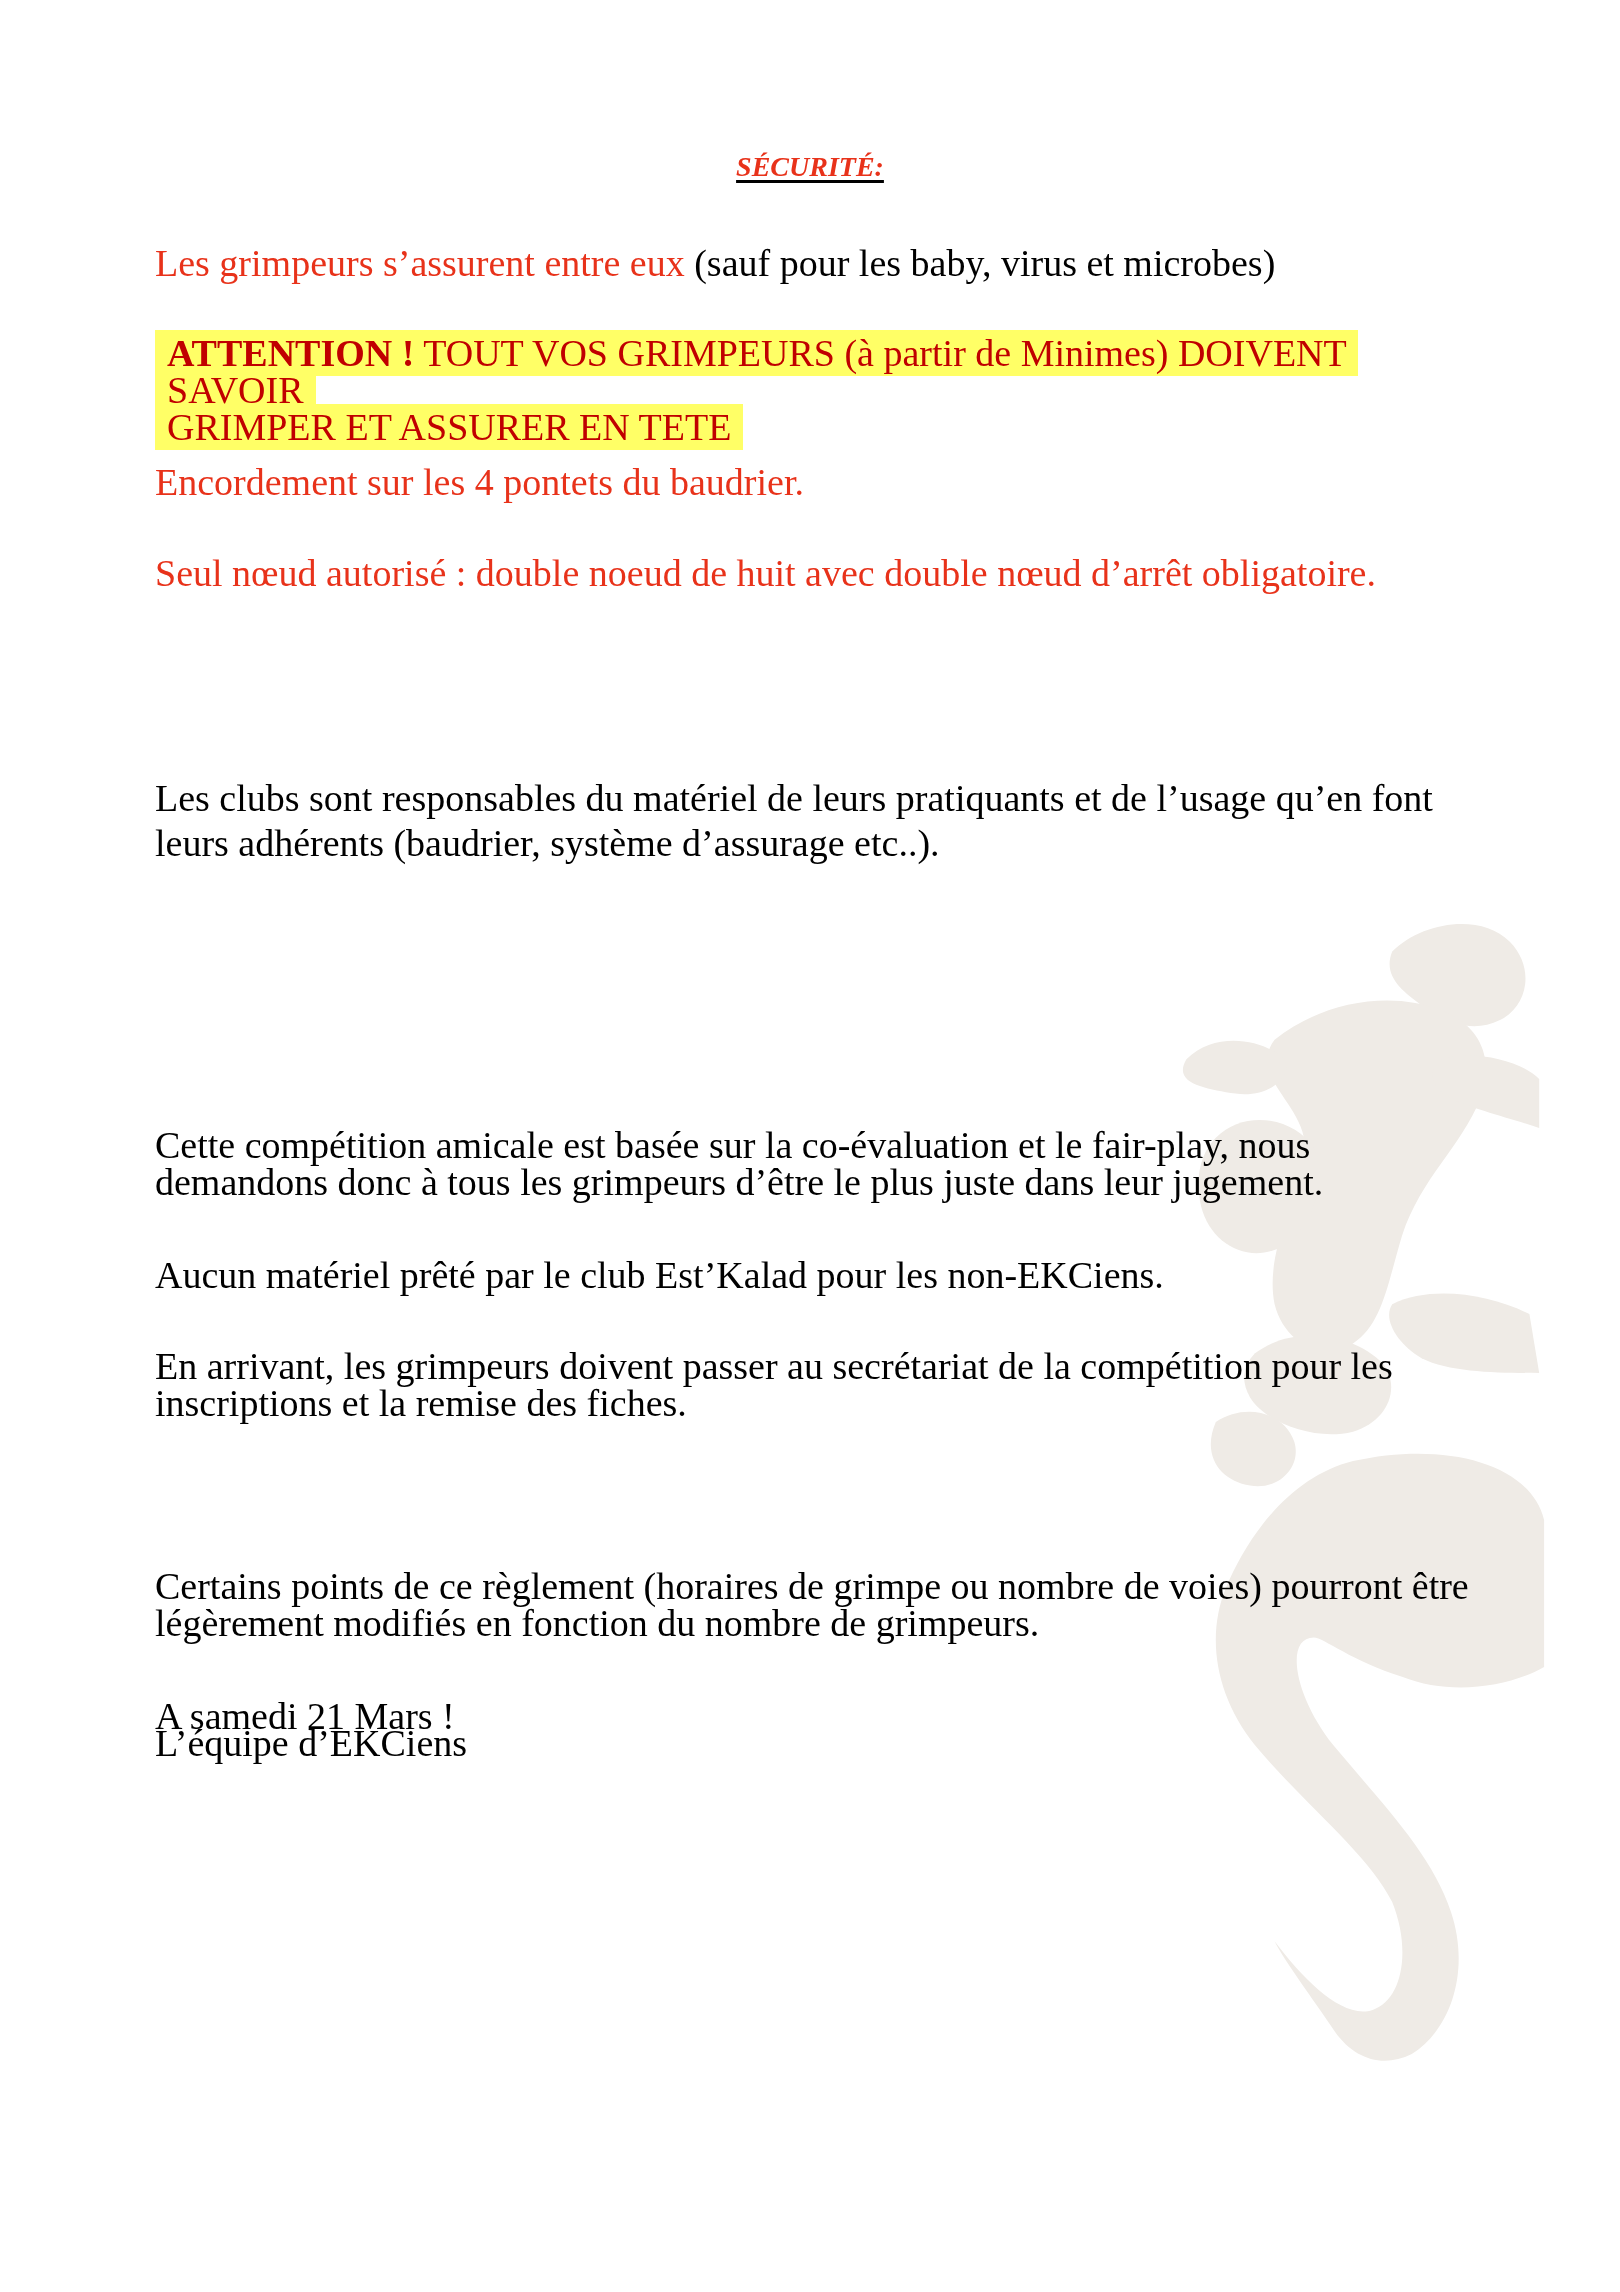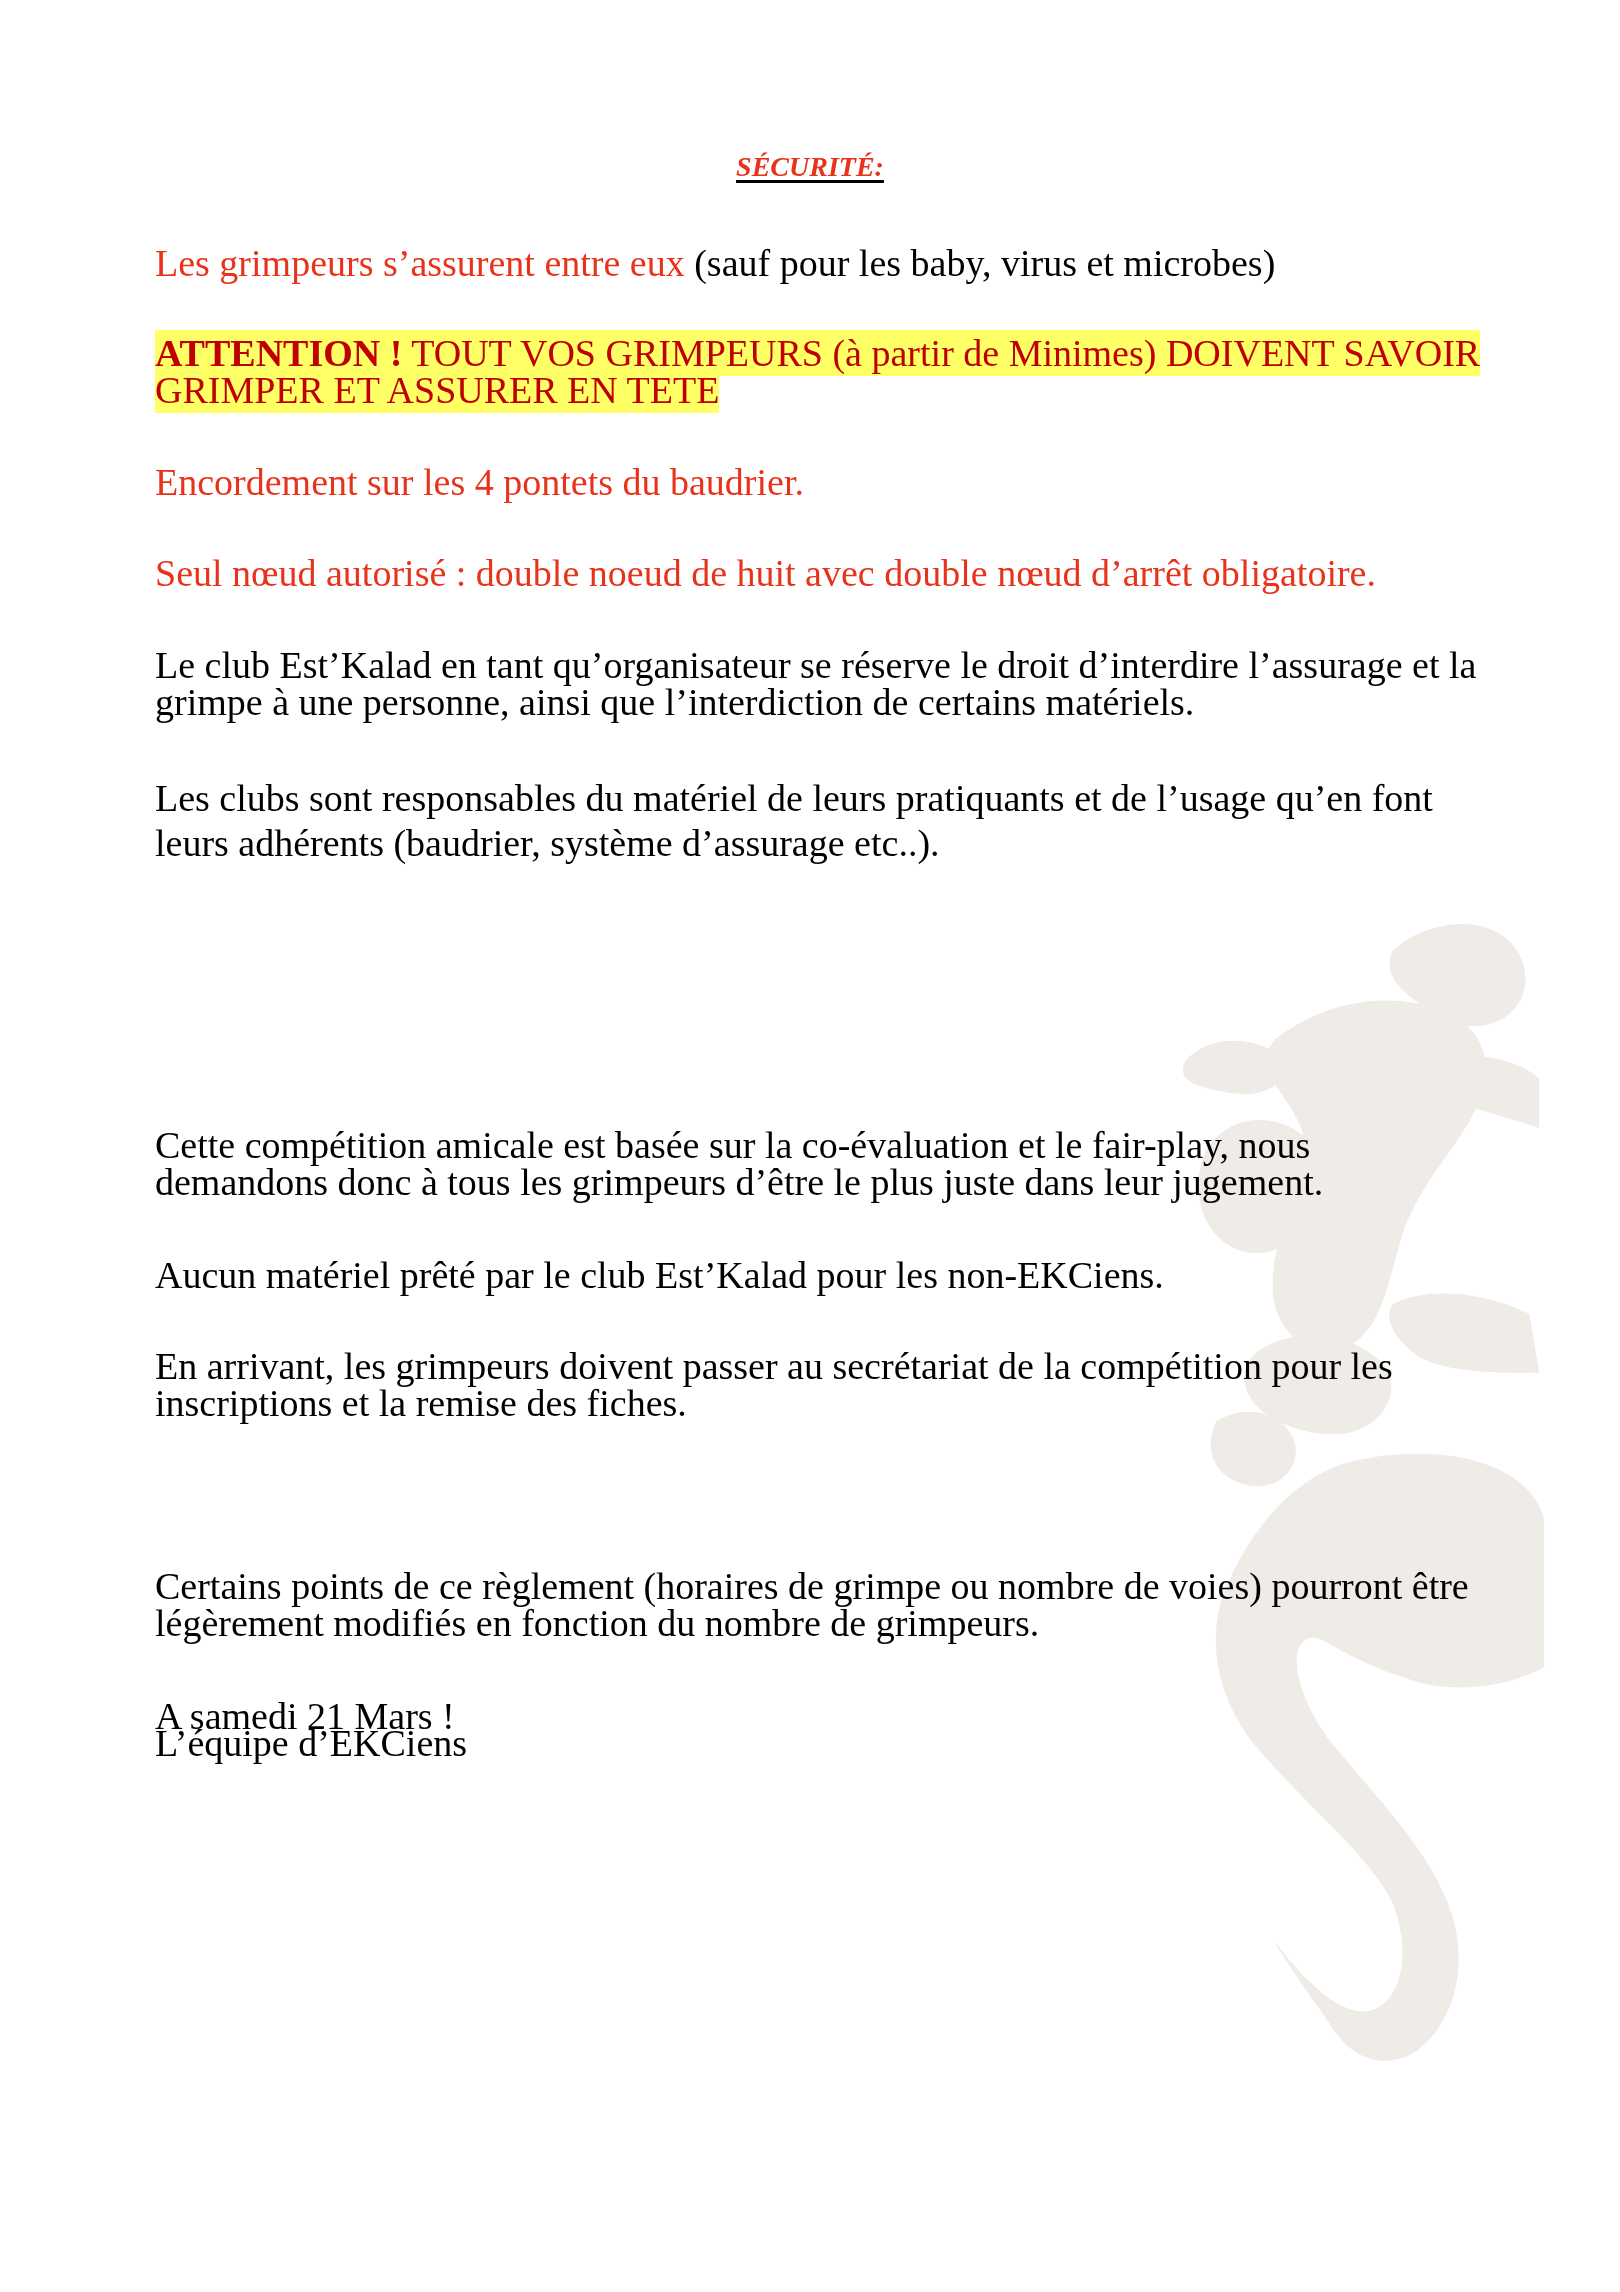--- a/index.html
+++ b/index.html
@@ -54,21 +54,21 @@
       left: 155px;
       width: 1333px;
       font-size: 38px;
       line-height: 37px;
       margin: 0;
     }
     .red { color: #e8321a; }
     .dark-red { color: #c00000; }
     .highlight {
       background: #ffff66;
-      padding: 2px 0;
+      padding: 2px 12px;
       box-decoration-break: clone;
       -webkit-box-decoration-break: clone;
     }
     .bold { font-weight: bold; }
   </style>
 </head>
 <body>
 
 <svg class="watermark" viewBox="0 0 400 1180" xmlns="http://www.w3.org/2000/svg">
   <g fill="#efebe6">
@@ -102,21 +102,20 @@
   </p>
 
   <p class="para" style="top:335px;">
     <span class="highlight dark-red"><span class="bold">ATTENTION !</span><span> TOUT VOS GRIMPEURS (à partir de Minimes) DOIVENT SAVOIR </span><br><span>GRIMPER ET ASSURER EN TETE</span></span>
   </p>
 
   <p class="para red" style="top:464px;">Encordement sur les 4 pontets du baudrier.</p>
 
   <p class="para red" style="top:555px;">Seul nœud autorisé : double noeud de huit avec double nœud d’arrêt obligatoire.</p>
 
-  <p class="para" style="top:647px;">Le club Est’Kalad en tant qu’organisateur se réserve le droit d’interdire l’assurage et la grimpe à une personne, ainsi que l’interdiction de certains matériels.</p>
 
   <p class="para" style="top:776px; line-height:45px;">Les clubs sont responsables du matériel de leurs pratiquants et de l’usage qu’en font leurs adhérents (baudrier, système d’assurage etc..).</p>
 
 
   <p class="para" style="top:1127px;">Cette compétition amicale est basée sur la co-évaluation et le fair-play, nous demandons donc à tous les grimpeurs d’être le plus juste dans leur jugement.</p>
 
   <p class="para" style="top:1257px;">Aucun matériel prêté par le club Est’Kalad pour les non-EKCiens.</p>
 
   <p class="para" style="top:1348px;">En arrivant, les grimpeurs doivent passer au secrétariat de la compétition pour les inscriptions et la remise des fiches.</p>
 

